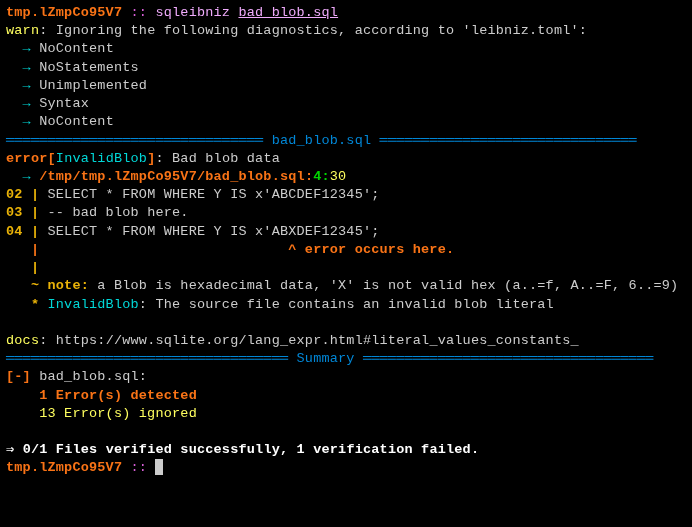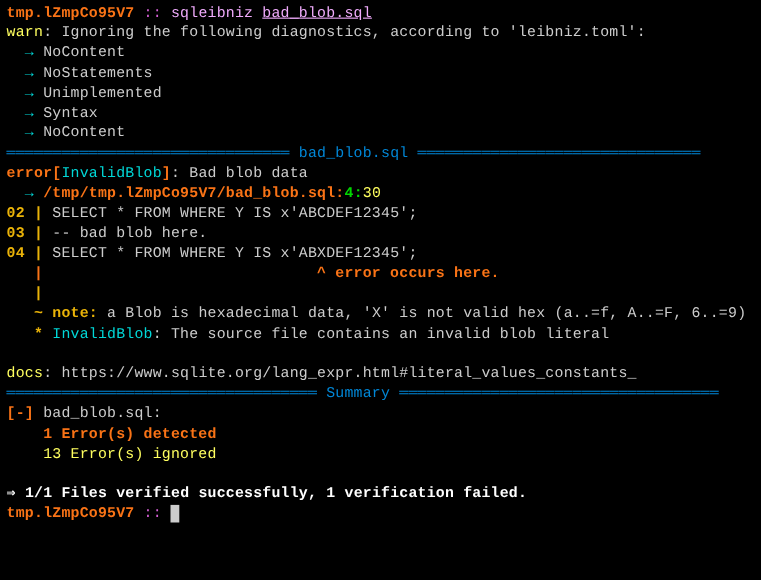--- a/index.html
+++ b/index.html
@@ -69,15 +69,15 @@
 <div class="line"><span class="yellow-bold">docs</span><span class="gray">: https://www.sqlite.org/lang_expr.html#literal_values_constants_</span></div>
 
 <div class="line rule-line"><span>══════════════════════════════════ </span><span class="normal">Summary</span><span> ═══════════════════════════════════</span></div>
 
 <div class="line"><span class="red-bold">[-]</span><span class="gray"> bad_blob.sql:</span></div>
 <div class="line"><span class="red-bold">    1 Error(s) detected</span></div>
 <div class="line"><span class="yellow-bold">    13 Error(s) ignored</span></div>
 
 <div class="line"> </div>
 
-<div class="line"><span class="white-bold">⇒ </span><span class="white-bold">1/1 Files verified successfully, 1 verification failed.</span></div>
+<div class="line"><span class="white-bold">⇒ </span><span class="white-bold">0/1 Files verified successfully, 1 verification failed.</span></div>
 
 <div class="line"><span class="cyan-bold">tmp.lZmpCo95V7</span><span class="magenta"> :: </span><span class="cursor"></span></div>
 
 </body></html>

